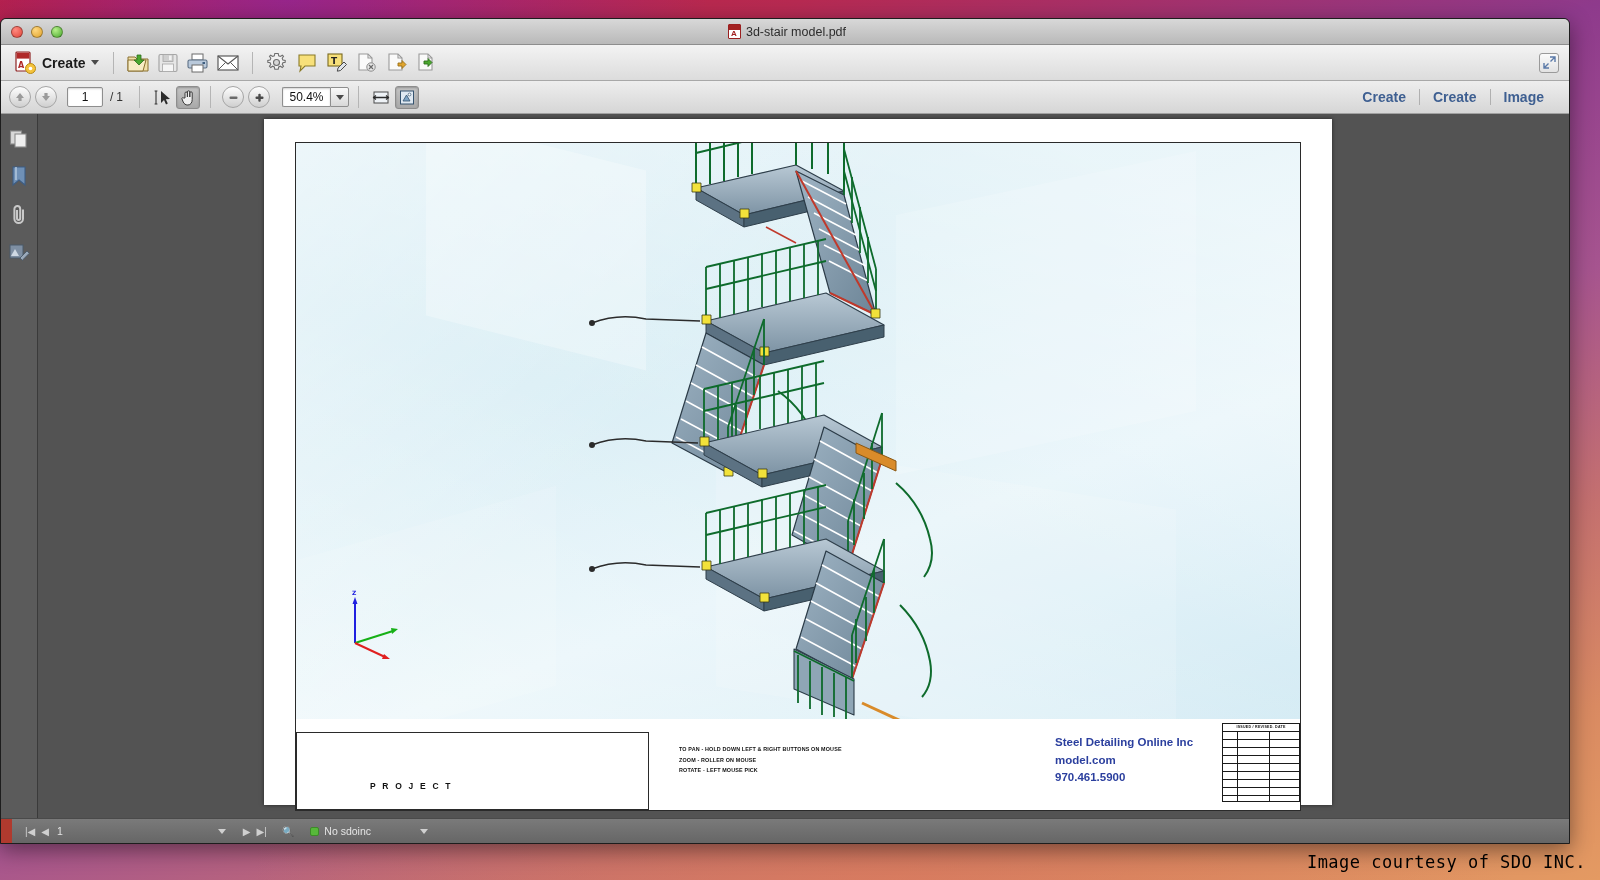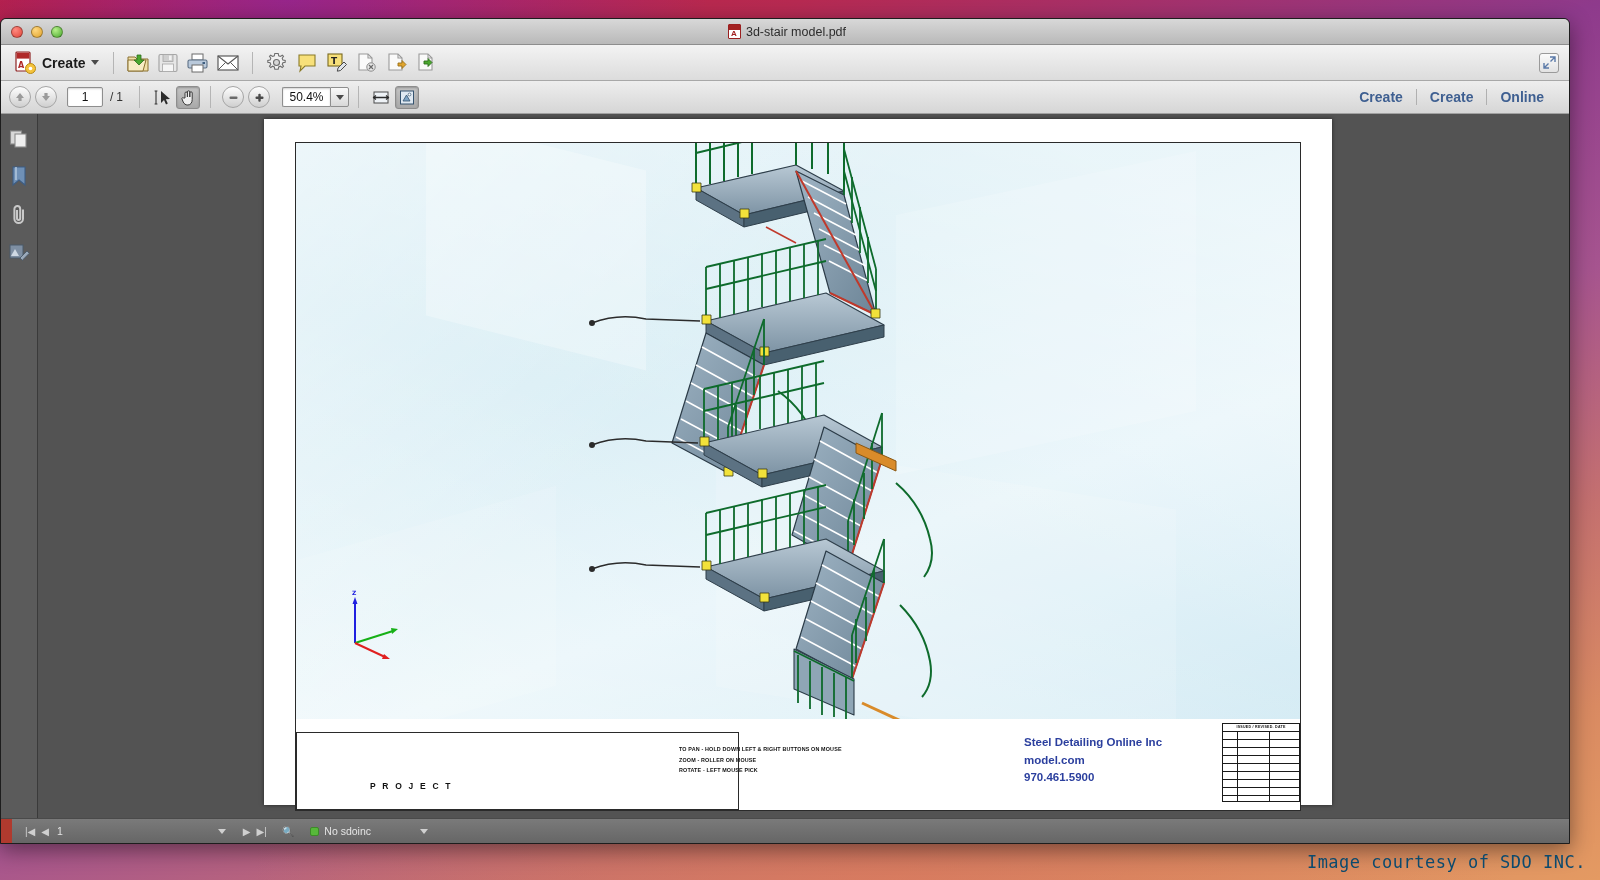--- a/index.html
+++ b/index.html
@@ -156,34 +156,34 @@
     overflow:hidden;
   }
   .vp-facet { position:absolute; background:rgba(255,255,255,.28); }
 
   
   .axis { position:absolute; left:45px; bottom:60px; width:60px; height:70px; }
 
   
   .tblock { position:absolute; left:0; bottom:0; width:100%; height:92px; }
   .tb-proj {
-    position:absolute; left:0; bottom:0; width:443px; height:78px;
+    position:absolute; left:0; bottom:0; width:353px; height:78px;
     border:1px solid #2a2a2a; background:#fff;
   }
   .tb-proj-label {
     position:absolute; left:73px; bottom:18px;
     font-size:8.5px; font-weight:bold; letter-spacing:2.2px; color:#111;
   }
   .instr {
     position:absolute; left:383px; bottom:34px; width:300px;
     font-size:5.4px; font-weight:bold; color:#111; line-height:1.95;
     letter-spacing:.15px;
   }
   .company {
-    position:absolute; left:728px; bottom:24px;
+    position:absolute; left:759px; bottom:24px;
     font-size:11.5px; font-weight:bold; color:#2b3f9e; line-height:1.5;
   }
   .revtable {
     position:absolute; right:0; bottom:8px; width:78px; height:79px;
     border:1px solid #1a1a1a; background:#fff;
   }
   .revhdr {
     font-size:3.6px; font-weight:bold; letter-spacing:.25px;
     text-align:center; color:#111; padding:1px 0 0 0; line-height:1.2;
   }
@@ -201,21 +201,21 @@
   .sb-redtab { width:11px; height:25px; background:#b03a2e; }
   .sb-item { font-size:10.5px; color:#e4e4e4; padding:0 5px; display:flex; align-items:center; }
   .sb-nav { color:#cfcfcf; font-size:10px; padding:0 3px; }
   .greendot { width:9px;height:9px;border-radius:2px;background:#57b83a; border:1px solid #3c8a28; margin-right:5px; }
   .sb-tri { width:0;height:0;border-left:4px solid transparent;border-right:4px solid transparent;border-top:5px solid #d0d0d0; }
 
   
   .watermark {
     position:absolute; right:14px; bottom:8px;
     font-family:"DejaVu Sans Mono", monospace;
-    font-size:17px; color:#0c4a6e; letter-spacing:.5px;
+    font-size:17px; color:#000000; letter-spacing:.5px;
   }
 </style>
 </head>
 <body>
 
 <div id="desktop-bg"></div>
 
 <div id="window">
 
   <div class="titlebar">
@@ -404,21 +404,21 @@
         <path d="M5 12 L8.5 6 L12 12 Z" fill="#7fa4c4" stroke="#35536f" stroke-width=".8"></path>
         <circle cx="11.5" cy="5.5" r="1.4" fill="#fff" stroke="#35536f" stroke-width=".7"></circle>
       </svg>
     </div>
 
     <div class="right-links">
       <span class="rlink">Create</span>
       <span class="rsep"></span>
       <span class="rlink">Create</span>
       <span class="rsep"></span>
-      <span class="rlink">Online</span>
+      <span class="rlink">Image</span>
     </div>
   </div>
 
   <div class="bodyarea">
 
     <div class="leftrail">
       <div class="rail-ic">
         <svg width="20" height="20" viewBox="0 0 20 20">
           <rect x="1.5" y="3" width="11" height="13" fill="#d8d8d8" stroke="#8a8a8a" stroke-width="1.1"></rect>
           <rect x="6" y="6" width="11" height="13" fill="#efefef" stroke="#8a8a8a" stroke-width="1.1"></rect>

